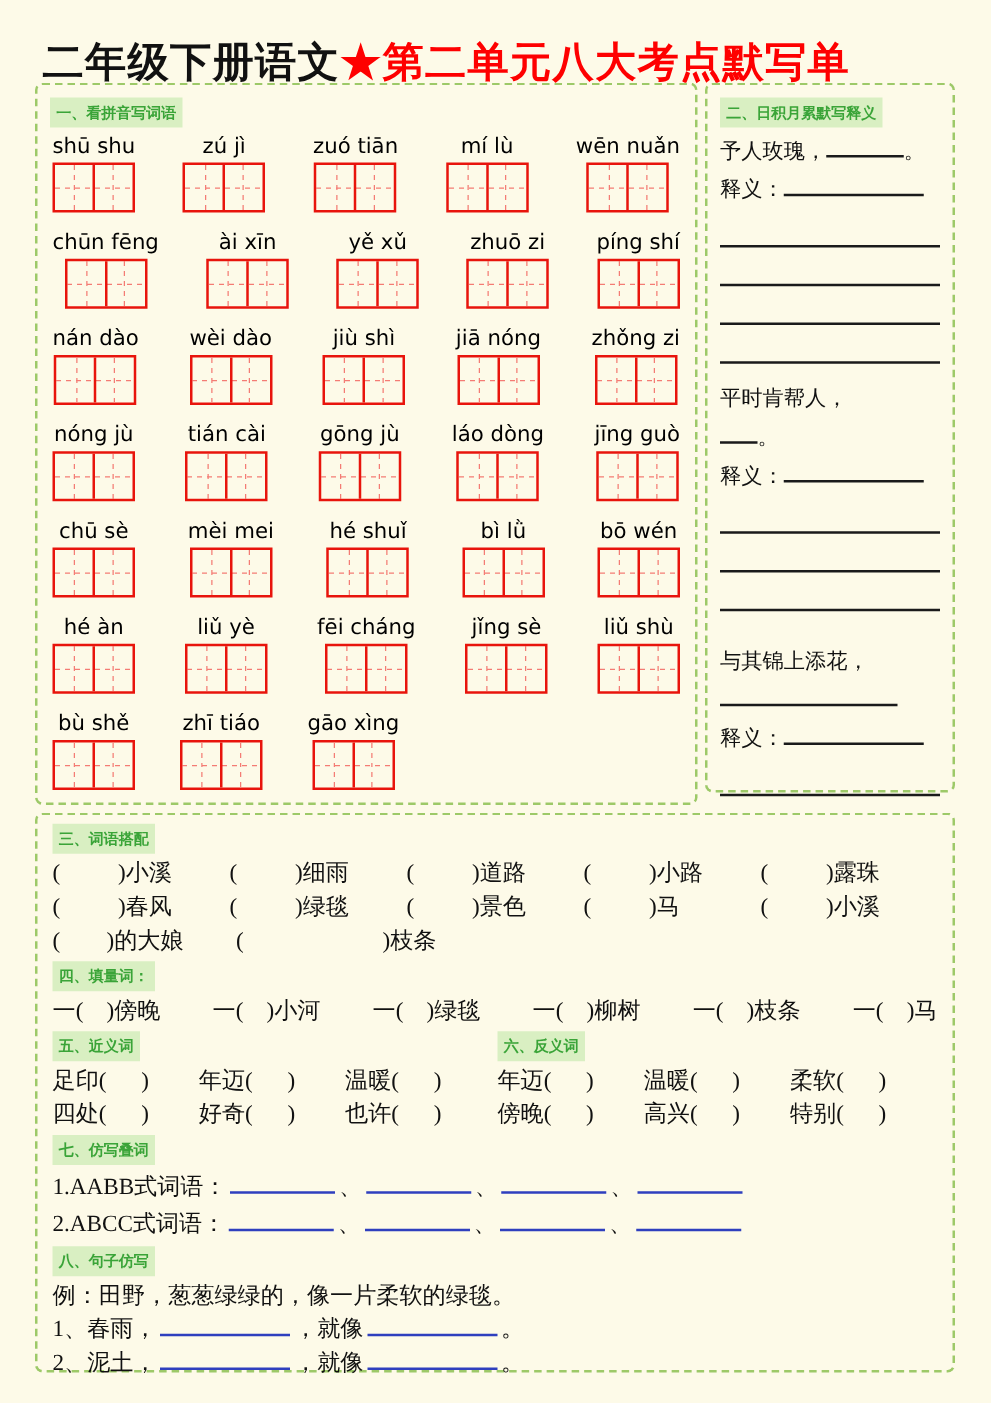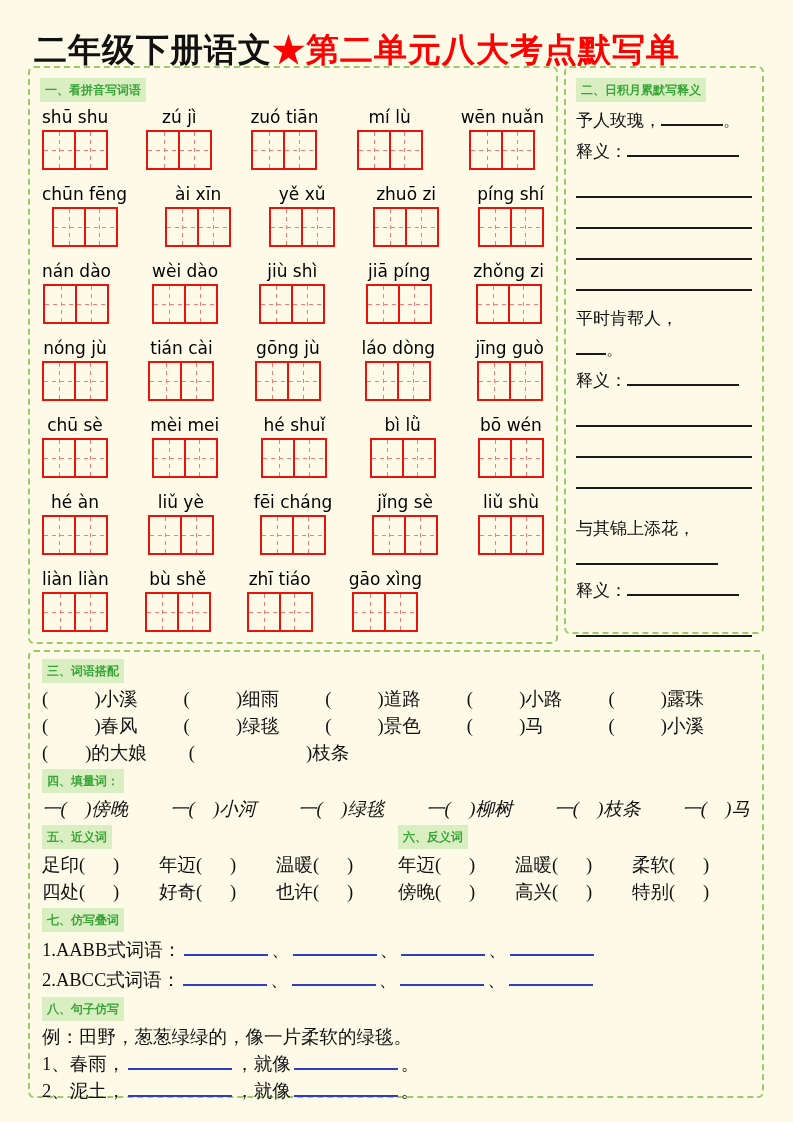--- a/index.html
+++ b/index.html
@@ -64,21 +64,21 @@
   }
   .gap1 { margin-top:12px; }
   .gap2 { margin-top:24px; }
   
   #box-bottom { font-size:18.5px; }
   .b-line { line-height:27px; white-space:nowrap;text-decoration:underline; }
   .match-row { display:flex; line-height:27px; }
   .mi { display:inline-block; width:142px; white-space:pre; }
   .mi.auto { width:auto; margin-right:42px; }
   .measure-row { display:flex; justify-content:space-between; line-height:27px; }
-  .mm { white-space:pre;font-style:italic; }
+  .mm { white-space:pre; }
   .syn-ant { display:flex; }
   .col-syn { width:358px; }
   .col-ant { width:354px; }
   .pr-item { display:inline-block; width:117px; white-space:pre; }
   .bblank {
     display:inline-block; height:0.8em; width:84px;
     border-bottom:2.5px solid #2F3FBE;
     vertical-align:baseline; margin:0 3px;
   }
   .bblank.w110 { width:104px; }
@@ -146,21 +146,21 @@
       </div>
     <div class="word">
         <div class="py">wèi dào</div>
         <div class="tian"></div>
       </div>
     <div class="word">
         <div class="py">jiù shì</div>
         <div class="tian"></div>
       </div>
     <div class="word">
-        <div class="py">jiā píng</div>
+        <div class="py">jiā nóng</div>
         <div class="tian"></div>
       </div>
     <div class="word">
         <div class="py">zhǒng zi</div>
         <div class="tian"></div>
       </div>
   </div>
 
   <div class="py-row">
     <div class="word">
@@ -225,24 +225,20 @@
         <div class="py">jǐng sè</div>
         <div class="tian"></div>
       </div>
     <div class="word">
         <div class="py">liǔ shù</div>
         <div class="tian"></div>
       </div>
   </div>
 
   <div class="py-row short">
-    <div class="word">
-        <div class="py">liàn liàn</div>
-        <div class="tian"></div>
-      </div>
     <div class="word">
         <div class="py">bù shě</div>
         <div class="tian"></div>
       </div>
     <div class="word">
         <div class="py">zhī tiáo</div>
         <div class="tian"></div>
       </div>
     <div class="word">
         <div class="py">gāo xìng</div>

